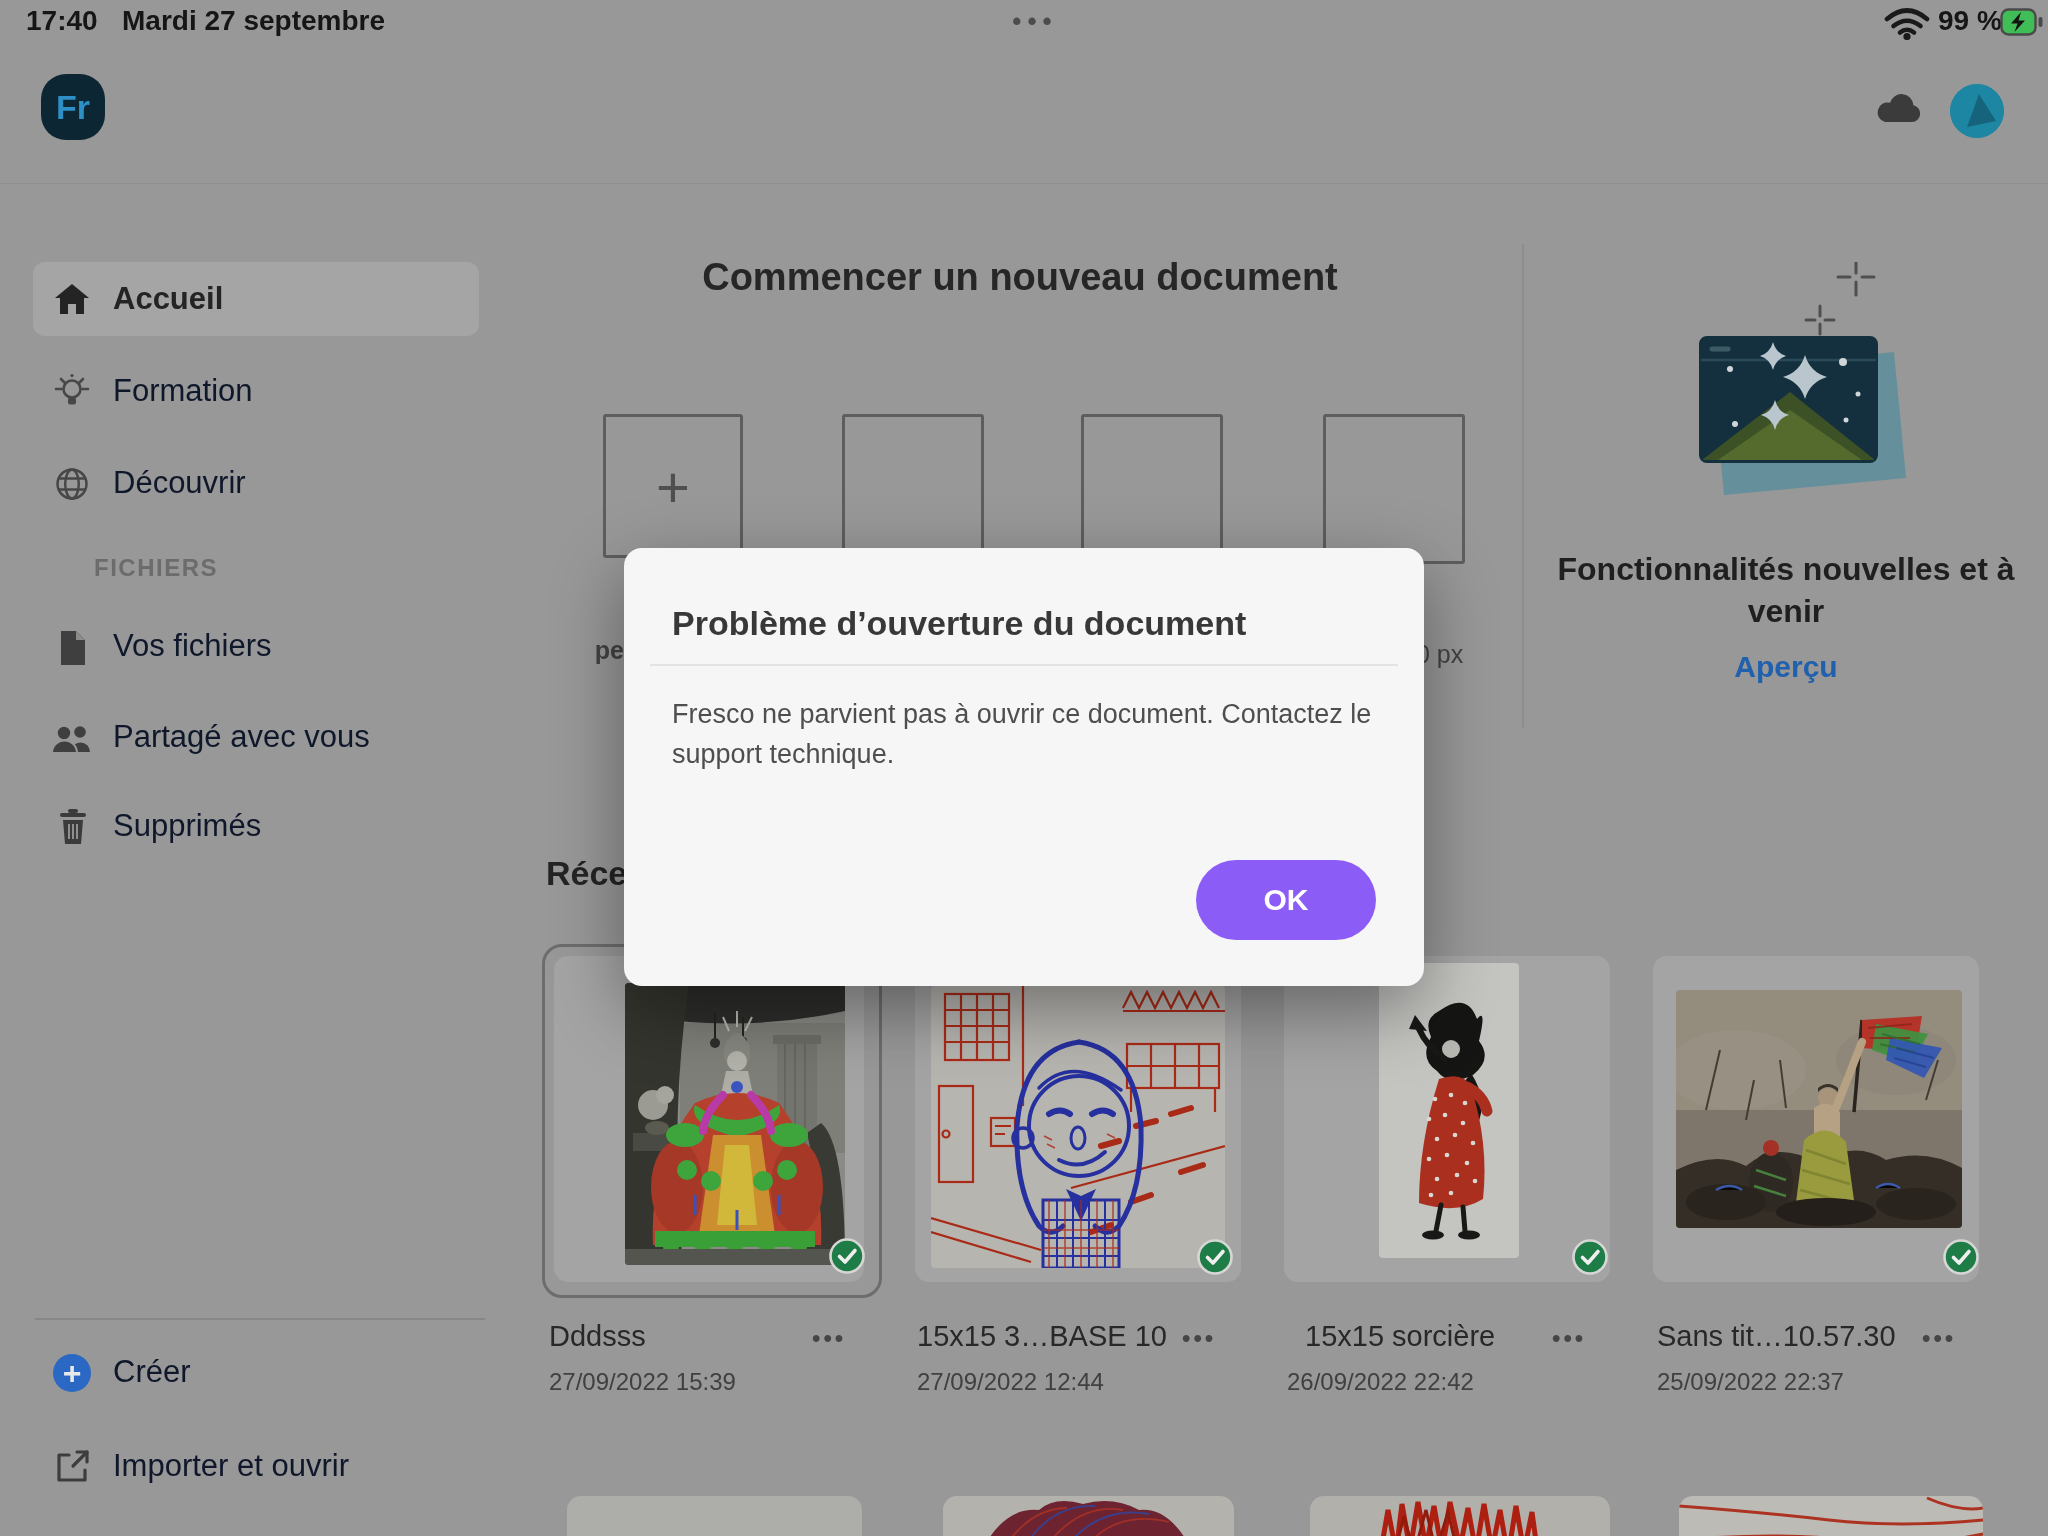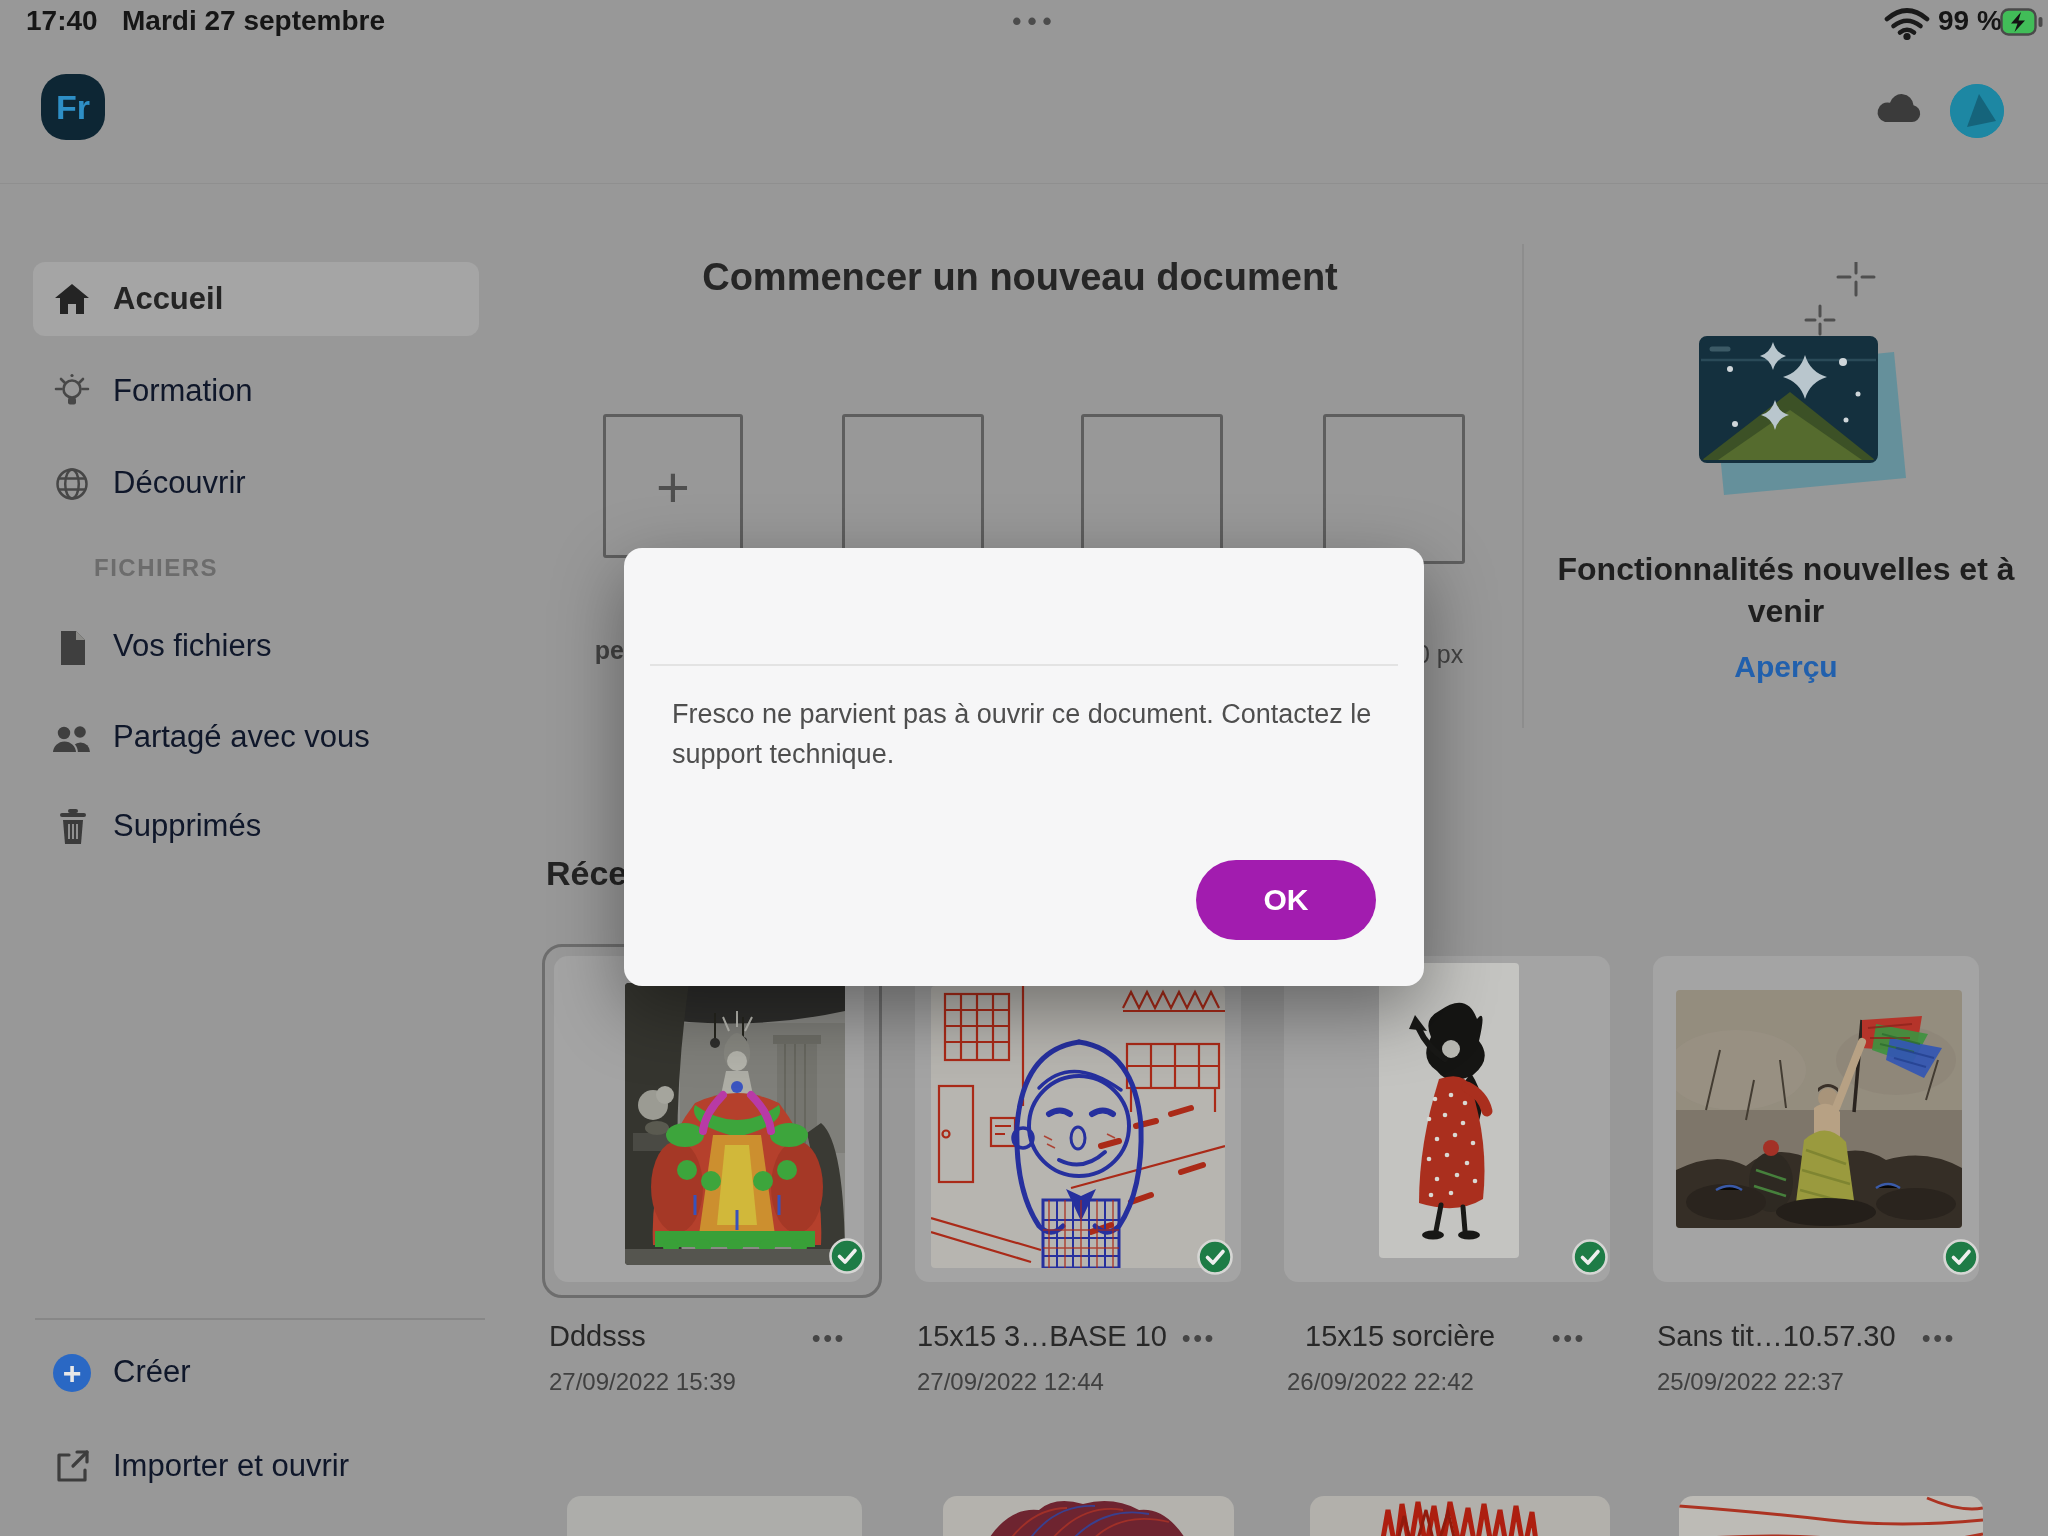--- a/index.html
+++ b/index.html
@@ -39,21 +39,21 @@
   .row2{border-radius:14px 14px 0 0;overflow:hidden;}
   
   .vdiv{width:2px;background:#8d8d8d;}
   .promo-title{font-size:32px;font-weight:700;color:#1f1f1f;text-align:center;line-height:42px;}
   .promo-link{font-size:30px;font-weight:700;color:#2160ad;text-align:center;}
   
   .dialog{background:#f6f6f7;border-radius:18px;box-shadow:0 24px 70px rgba(0,0,0,.38);}
   .d-title{font-size:34px;font-weight:700;color:#383838;}
   .d-hr{height:2px;background:#e3e3e3;}
   .d-body{font-size:27px;line-height:40px;color:#4e4e4e;}
-  .ok-btn{width:180px;height:80px;border-radius:40px;background:#a21caf;color:#fff;border:none;
+  .ok-btn{width:180px;height:80px;border-radius:40px;background:#8b5cf6;color:#fff;border:none;
         font-size:30px;font-weight:700;display:flex;align-items:center;justify-content:center;
         font-family:"Liberation Sans",sans-serif;}
 </style>
 </head>
 <body>
 
 <div class="abs sb-text" style="left:26px;top:5px;">17:40</div>
 <div class="abs sb-text" style="left:122px;top:5px;">Mardi 27 septembre</div>
 <div class="abs handle" style="left:990px;top:6px;width:90px;text-align:center;">•••</div>
 <svg class="abs ic" style="left:1884px;top:6px;" width="46" height="34" viewBox="0 0 46 34">
@@ -442,16 +442,17 @@
   <g fill="none" stroke="#ac3322" stroke-width="3">
     <path d="M0 10 Q80 16 150 24 Q220 32 304 24"></path>
     <path d="M0 44 Q100 36 170 44 Q240 52 304 38"></path>
     <path d="M248 2 Q280 16 304 12"></path>
   </g>
   <circle cx="140" cy="56" r="8" fill="#2e3da8"></circle>
 </svg>
 </div>
 
 <div class="abs dialog" style="left:624px;top:548px;width:800px;height:438px;z-index:10;">
+  <div class="abs d-title" style="left:48px;top:56px;">Problème d’ouverture du document</div>
   <div class="abs d-hr" style="left:26px;top:116px;width:748px;"></div>
   <div class="abs d-body" style="left:48px;top:146px;width:706px;">Fresco ne parvient pas à ouvrir ce document. Contactez le support technique.</div>
   <button class="abs ok-btn" style="left:572px;top:312px;">OK</button>
 </div>
 
 </body></html>

